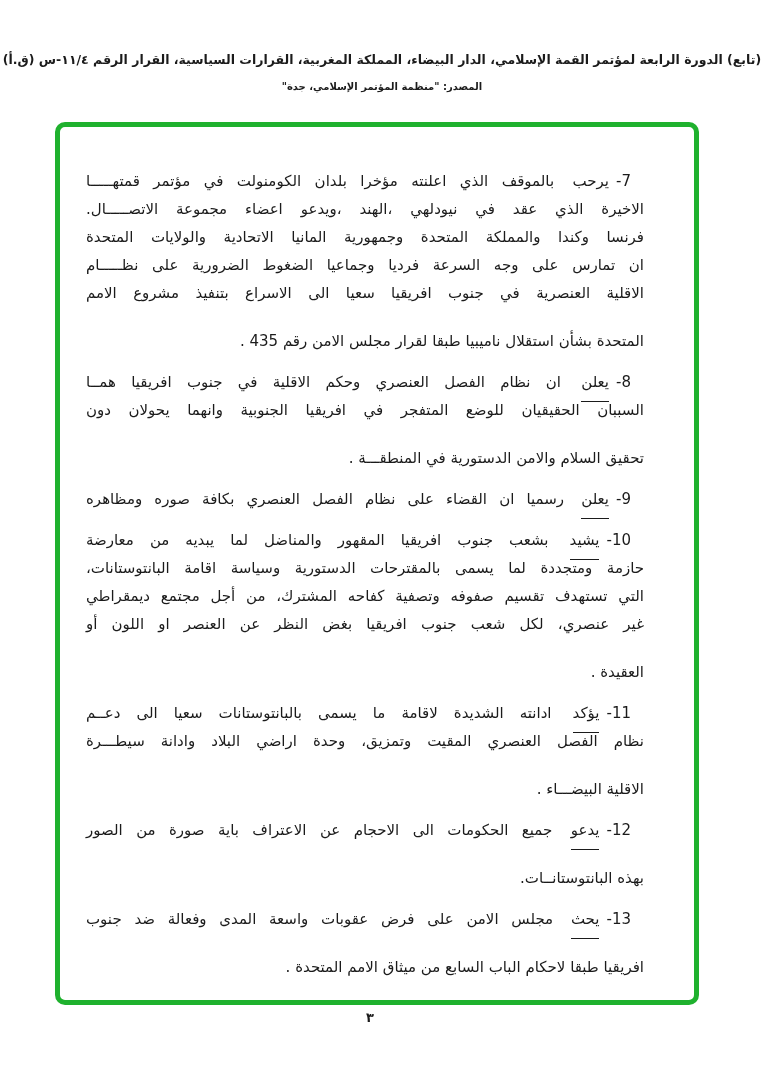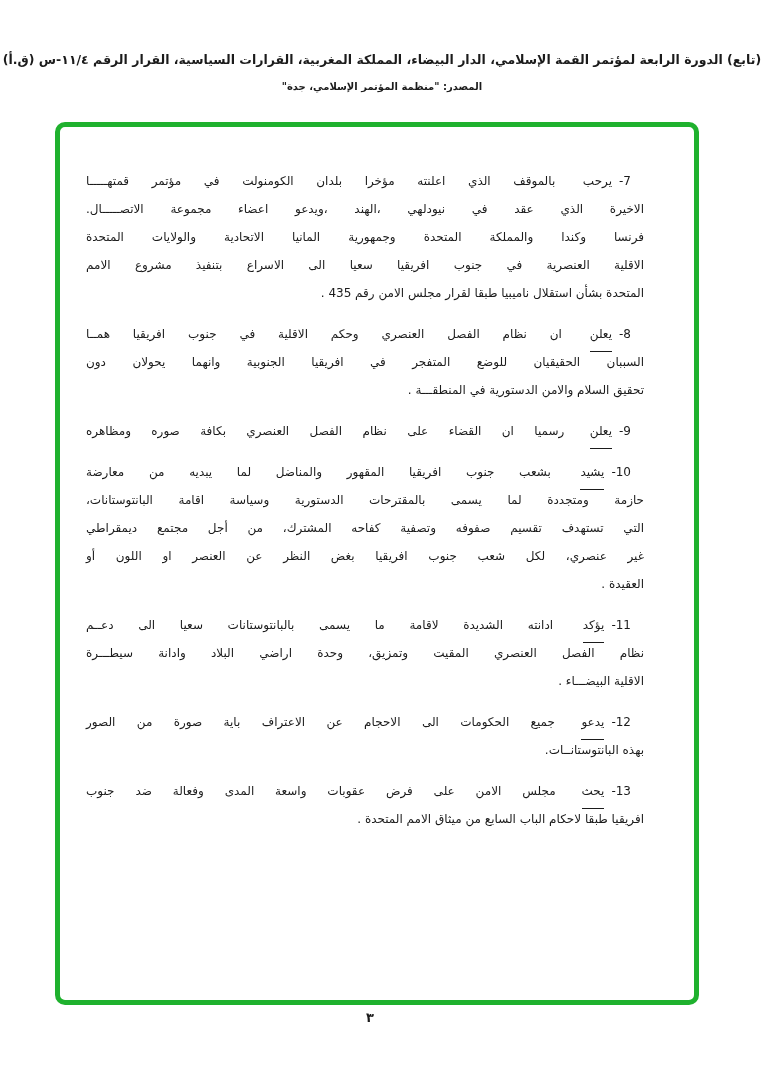--- a/index.html
+++ b/index.html
@@ -32,30 +32,30 @@
     position:absolute;
     left:55px;top:122px;
     width:644px;height:883px;
     border:5px solid #1fb12e;
     border-radius:10px;
     box-sizing:border-box;
     padding:40px 50px 0 26px;
   }
   .content{
     direction:rtl;
-    font-size:12px;
+    font-size:15px;
     line-height:28px;
     text-align:justify;
   }
   .para{margin-bottom:13px;}
   .pline{
     text-align:justify;
     text-align-last:justify;
   }
-  .pline.last{text-align-last:right;}
+  .pline.last{text-align-last:right;margin-top:20px;}
   .pline.first{padding-right:13px;}
   .pnum{margin-left:7px;white-space:nowrap;}
   .pverb{margin-left:5px;}
   .pverb.u{
     text-decoration:none;
     border-bottom:1.5px solid #1b1b1b;
     padding-bottom:10px;
   }
   .footer{
     position:absolute;
@@ -79,20 +79,21 @@
 
   <div class="frame" style="border-color: rgb(31, 177, 46);">
     <div class="content" id="paragraphs">
   <div class="para">
     <div class="pline first">
       <span class="pnum">7-</span><span class="pverb">يرحب</span> <span class="prest">بالموقف الذي اعلنته مؤخرا بلدان الكومنولت في مؤتمر قمتهـــــا</span>
     </div>
     <div class="pcont">
             <div class="pline">الاخيرة الذي عقد في نيودلهي ،الهند ،ويدعو اعضاء مجموعة الاتصـــــال.</div>
             <div class="pline">فرنسا وكندا والمملكة المتحدة وجمهورية المانيا الاتحادية والولايات المتحدة</div>
+            <div class="pline">ان تمارس على وجه السرعة فرديا وجماعيا الضغوط الضرورية على نظـــــام</div>
             <div class="pline">الاقلية العنصرية في جنوب افريقيا سعيا الى الاسراع بتنفيذ مشروع الامم</div>
             <div class="pline last">المتحدة بشأن استقلال ناميبيا طبقا لقرار مجلس الامن رقم 435 .</div>
           </div>
   </div>
 
   <div class="para">
     <div class="pline first">
       <span class="pnum">8-</span><span class="pverb u">يعلن</span> <span class="prest">ان نظام الفصل العنصري وحكم الاقلية في جنوب افريقيا همــا</span>
     </div>
     <div class="pcont">

